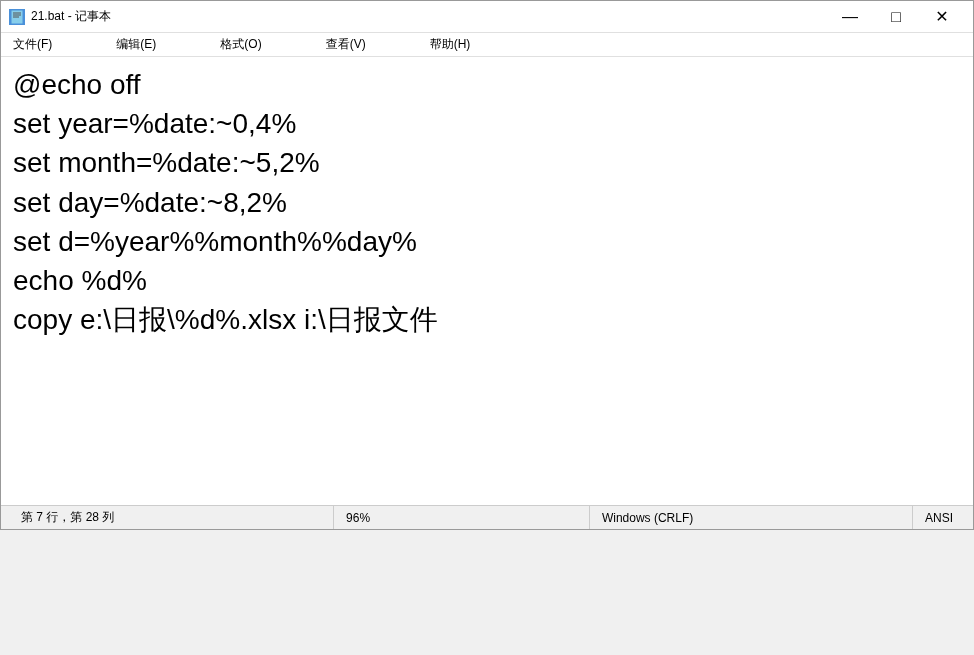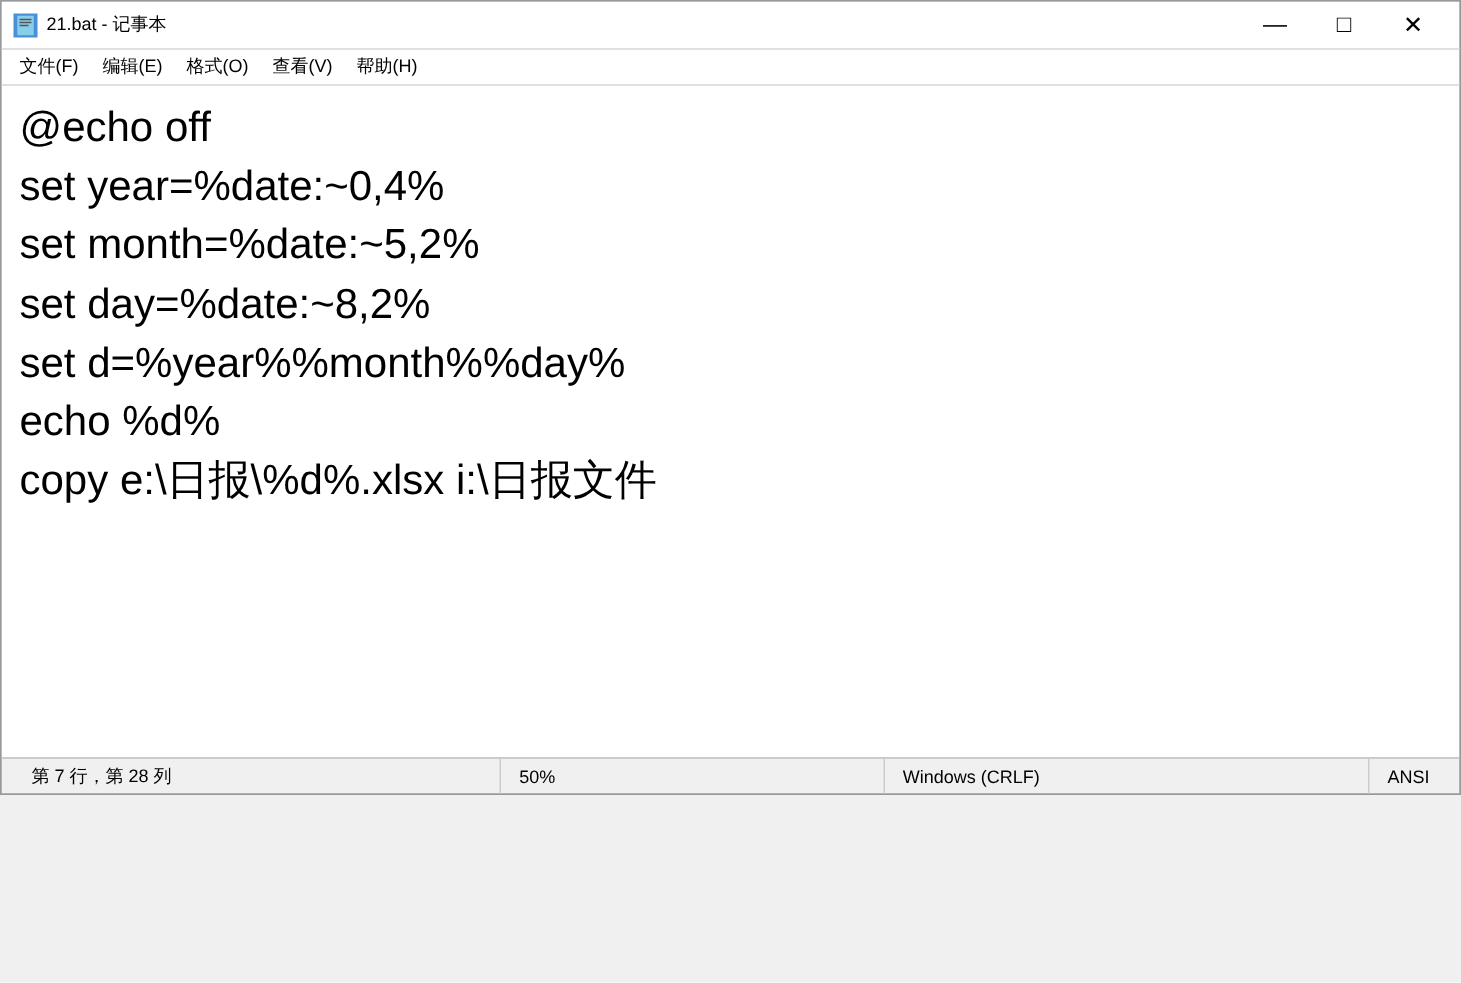--- a/index.html
+++ b/index.html
@@ -75,20 +75,21 @@
 
     
     .menu-bar {
       height: 24px;
       background: #ffffff;
       display: flex;
       align-items: center;
       padding: 0 4px;
       border-bottom: 1px solid #e0e0e0;
       flex-shrink: 0;
+      gap: 48px;
     }
 
     .menu-item {
       padding: 2px 8px;
       font-size: 12px;
       color: #000;
       cursor: pointer;
       height: 22px;
       display: flex;
       align-items: center;
@@ -167,17 +168,17 @@
   <div class="content-area">@echo off
 set year=%date:~0,4%
 set month=%date:~5,2%
 set day=%date:~8,2%
 set d=%year%%month%%day%
 echo %d%
 copy e:\日报\%d%.xlsx i:\日报文件</div>
 
   <div class="status-bar">
     <div class="status-item">第 7 行，第 28 列</div>
-    <div class="status-item">50%</div>
+    <div class="status-item">96%</div>
     <div class="status-item">Windows (CRLF)</div>
     <div class="status-item">ANSI</div>
   </div>
 </div>
 
 </body></html>

